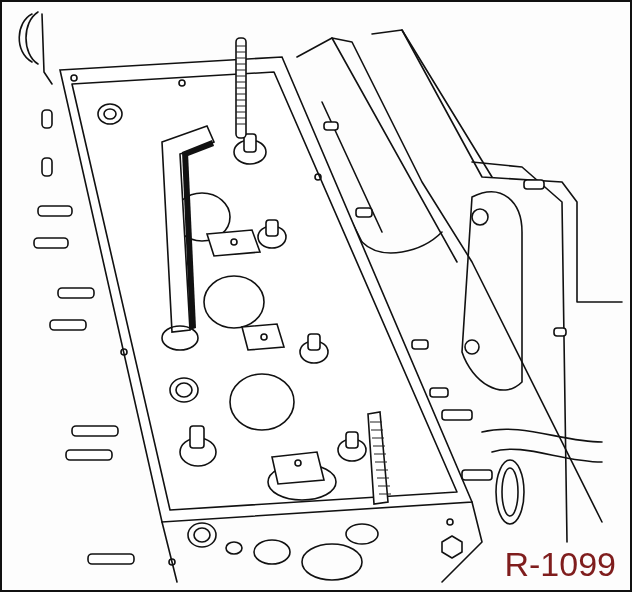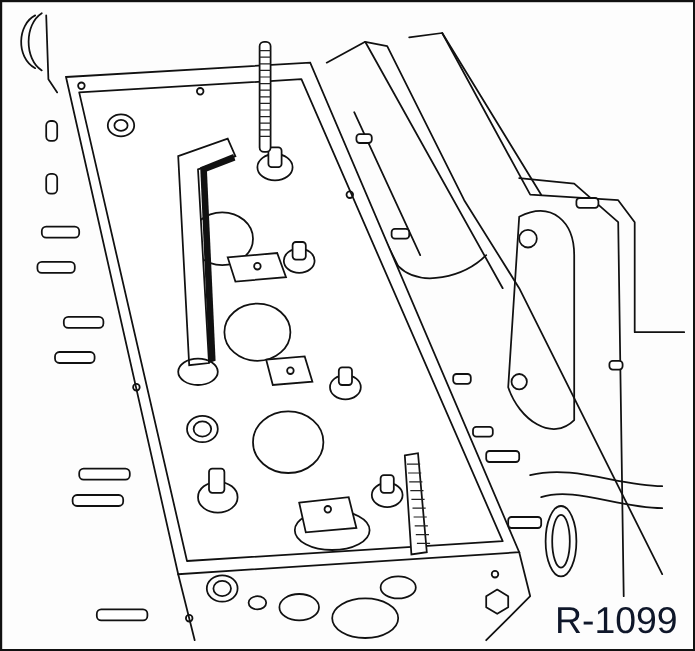--- a/index.html
+++ b/index.html
@@ -1,18 +1,18 @@
 <!DOCTYPE html>
 <html><head>
 <meta charset="utf-8">
 <style>
   html,body{margin:0;padding:0;background:#fff;}
   .frame{position:relative;width:628px;height:588px;margin:0;border:2px solid #111;background:#fdfdfd;overflow:hidden;}
   svg{position:absolute;left:0;top:0;}
-  .label{position:absolute;right:14px;bottom:6px;font-family:"Liberation Sans",sans-serif;font-size:34px;color:#0f172a;letter-spacing:0px;}
+  .label{position:absolute;right:14px;bottom:6px;font-family:"Liberation Sans",sans-serif;font-size:34px;color:#7f1d1d;letter-spacing:0px;}
   .line{fill:none;stroke:#111;stroke-width:1.6;stroke-linejoin:round;stroke-linecap:round;}
   .thin{fill:none;stroke:#222;stroke-width:1.1;}
   .fillw{fill:#fff;stroke:#111;stroke-width:1.6;}
   .dark{fill:#111;}
 </style>
 </head>
 <body>
 
 <div class="frame">
   <svg width="628" height="588" viewBox="0 0 628 588">

